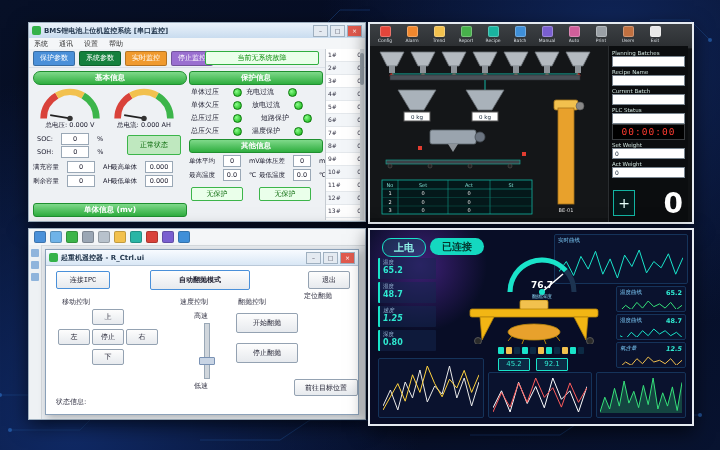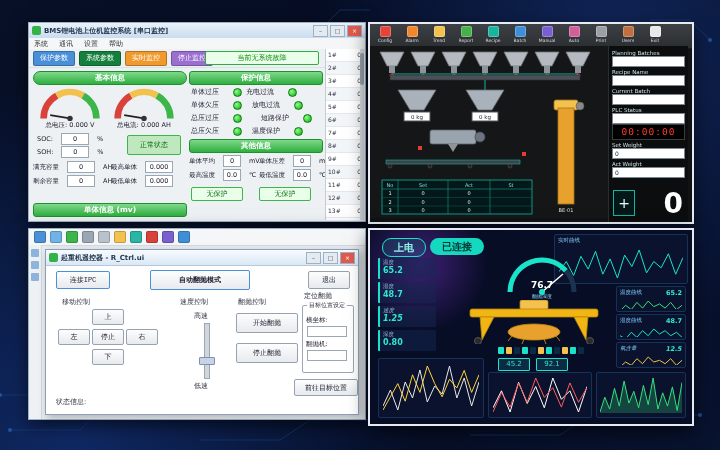--- a/index.html
+++ b/index.html
@@ -513,31 +513,20 @@
         <div class="lab" style="left:148px;top:46px;">高速</div>
         <div class="p3-track" style="left:158px;top:58px;height:54px;"></div>
         <div class="p3-thumb" style="left:153px;top:92px;"></div>
         <div class="lab" style="left:148px;top:116px;">低速</div>
 
         <div class="lab" style="left:192px;top:32px;">翻抛控制</div>
         <div class="btn" style="left:190px;top:48px;width:60px;height:18px;">开始翻抛</div>
         <div class="btn" style="left:190px;top:78px;width:60px;height:18px;">停止翻抛</div>
 
         <div class="lab" style="left:258px;top:26px;">定位翻抛</div>
-        <div class="gbox" style="left:256px;top:40px;width:50px;height:66px;">
-          <span class="gbox-leg">目标位置设定</span>
-          <div class="fld" style="left:3px;top:10px;position:absolute;">
-            <span>横坐标:</span>
-          </div>
-          <div class="fbox" style="position:absolute;left:4px;top:20px;width:38px;"></div>
-          <div class="fld" style="left:3px;top:34px;position:absolute;">
-            <span>翻抛机:</span>
-          </div>
-          <div class="fbox" style="position:absolute;left:4px;top:44px;width:38px;"></div>
-        </div>
         <div class="btn" style="left:248px;top:114px;width:62px;height:15px;">前往目标位置</div>
 
         <div class="lab" style="left:10px;top:132px;">状态信息:</div>
       </div>
     </div>
   </div>
 
   <div class="panel p4">
     <div class="p4-btn p4-power">上电</div>
     <div class="p4-btn p4-conn">已连接</div>

